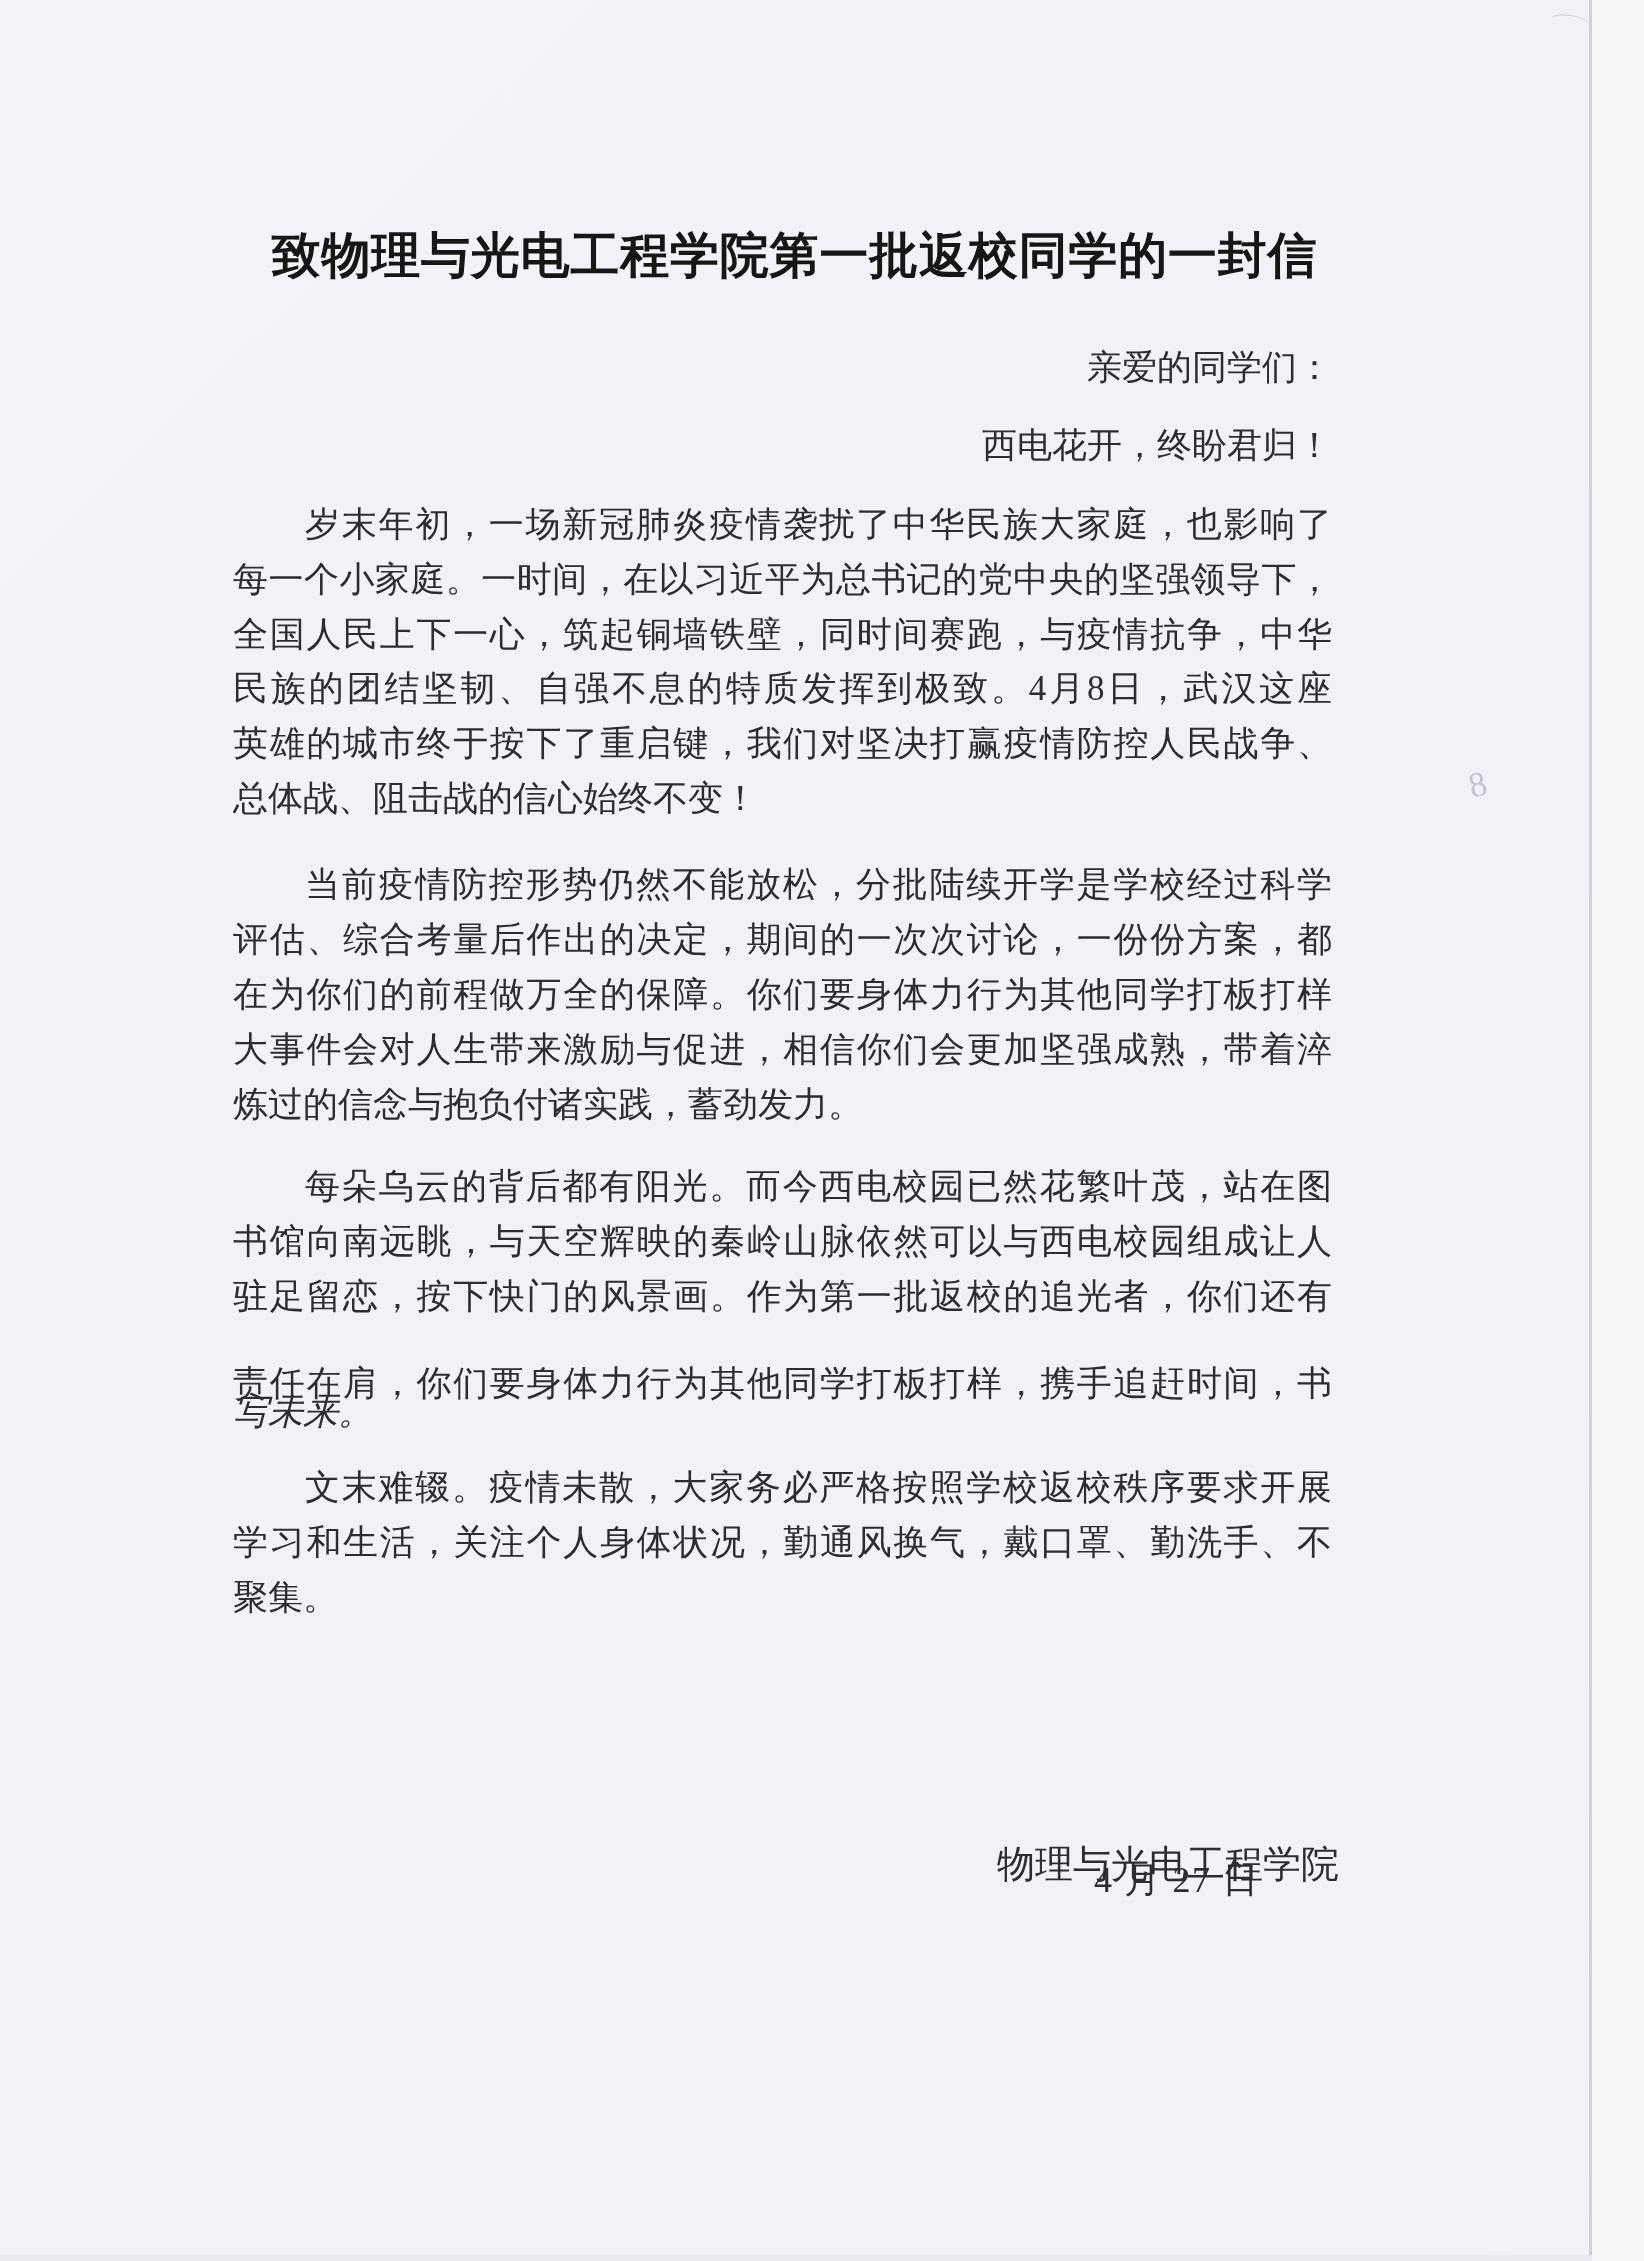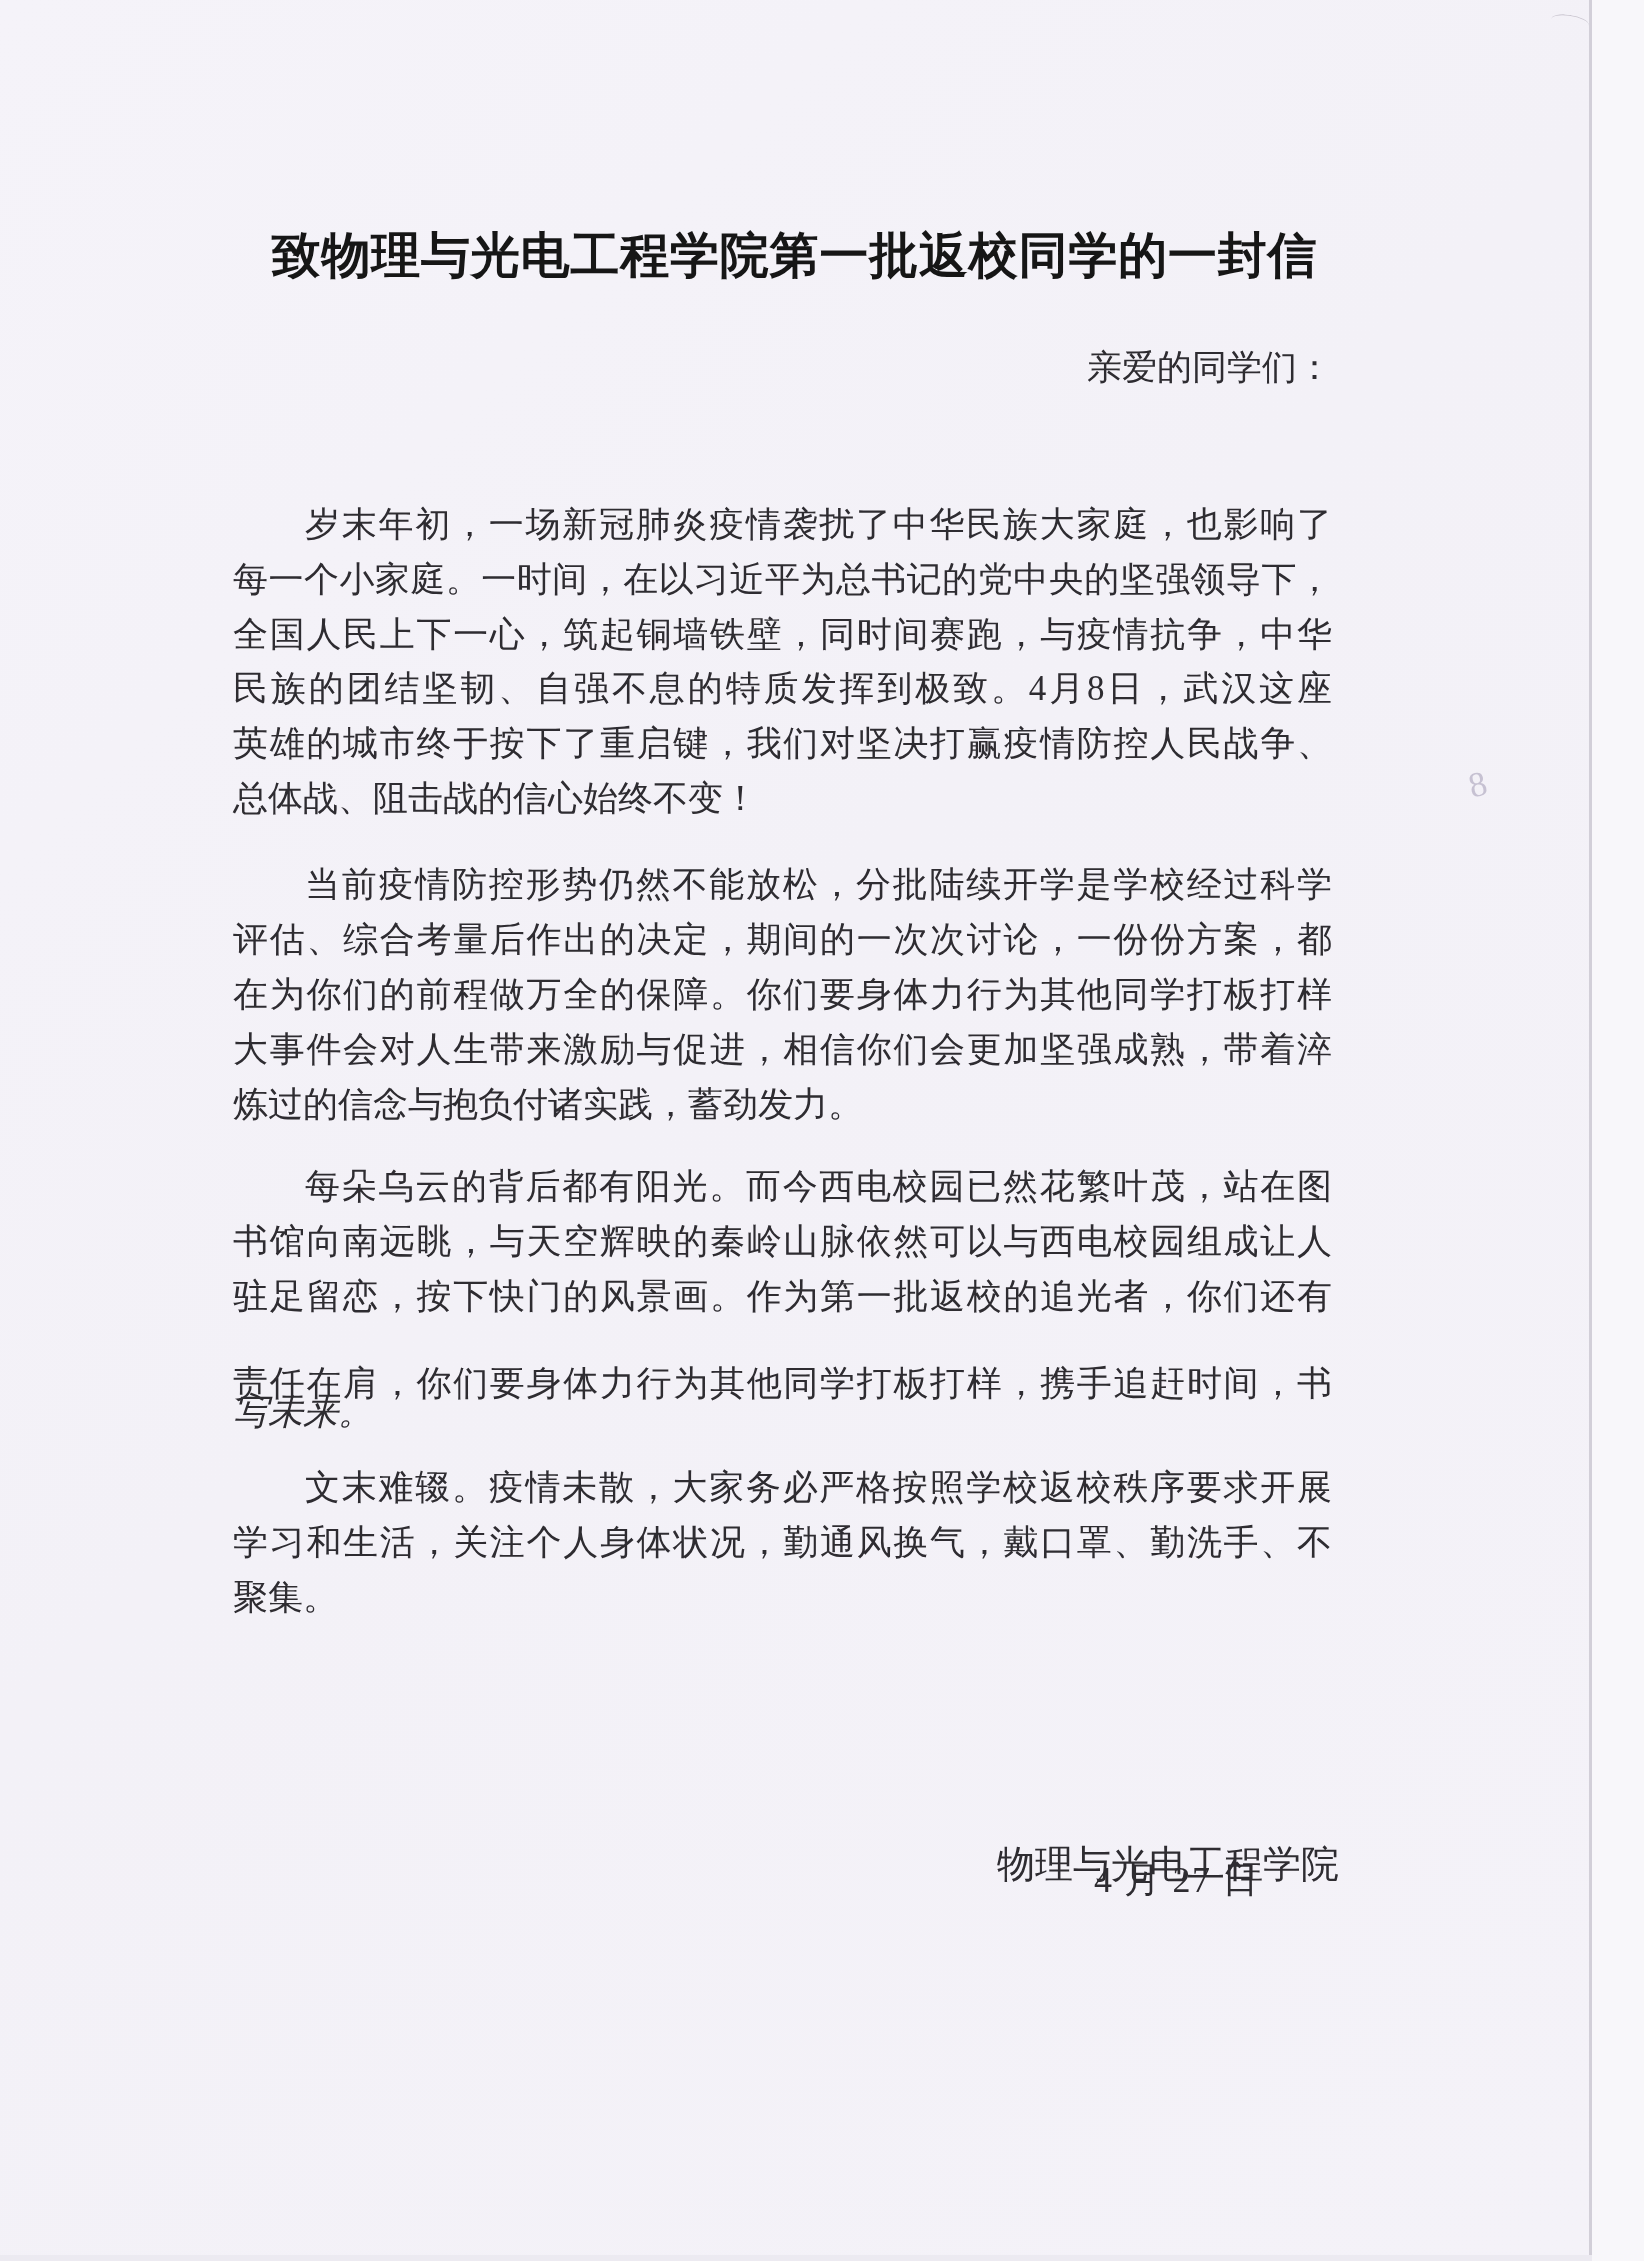--- a/index.html
+++ b/index.html
@@ -74,20 +74,21 @@
     transform:rotate(-14deg);
   }
 </style>
 </head>
 <body>
 
 <div class="page">
   <div class="paper">
     <h1 class="title">致物理与光电工程学院第一批返校同学的一封信</h1>
     <div class="salutation">亲爱的同学们：</div>
+    <div class="greeting">西电花开，终盼君归！</div>
     <div id="paragraphs">
         <div class="bline first" style="top: 497px;">岁末年初，一场新冠肺炎疫情袭扰了中华民族大家庭，也影响了</div>
         <div class="bline" style="top: 552px;">每一个小家庭。一时间，在以习近平为总书记的党中央的坚强领导下，</div>
         <div class="bline" style="top: 607px;">全国人民上下一心，筑起铜墙铁壁，同时间赛跑，与疫情抗争，中华</div>
         <div class="bline" style="top: 661px;">民族的团结坚韧、自强不息的特质发挥到极致。4月8日，武汉这座</div>
         <div class="bline" style="top: 716px;">英雄的城市终于按下了重启键，我们对坚决打赢疫情防控人民战争、</div>
         <div class="bline last" style="top: 771px;">总体战、阻击战的信心始终不变！</div>
         <div class="bline first" style="top: 857px;">当前疫情防控形势仍然不能放松，分批陆续开学是学校经过科学</div>
         <div class="bline" style="top: 912px;">评估、综合考量后作出的决定，期间的一次次讨论，一份份方案，都</div>
         <div class="bline" style="top: 967px;">在为你们的前程做万全的保障。你们要身体力行为其他同学打板打样</div>

